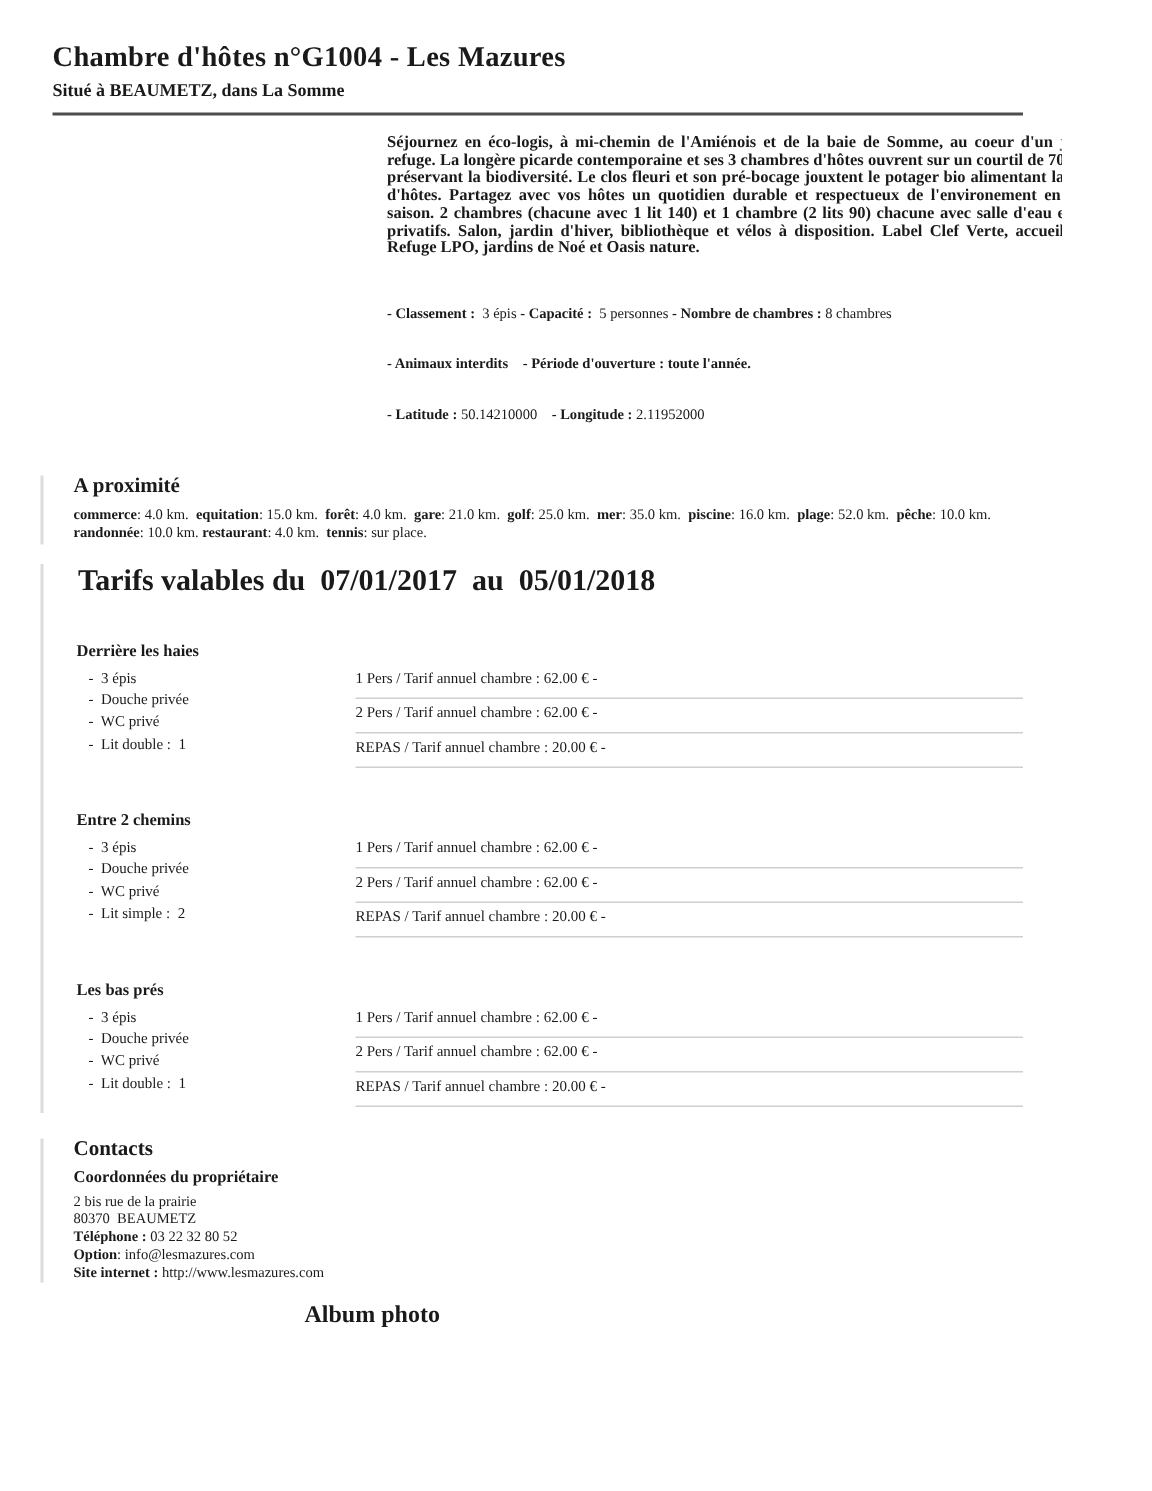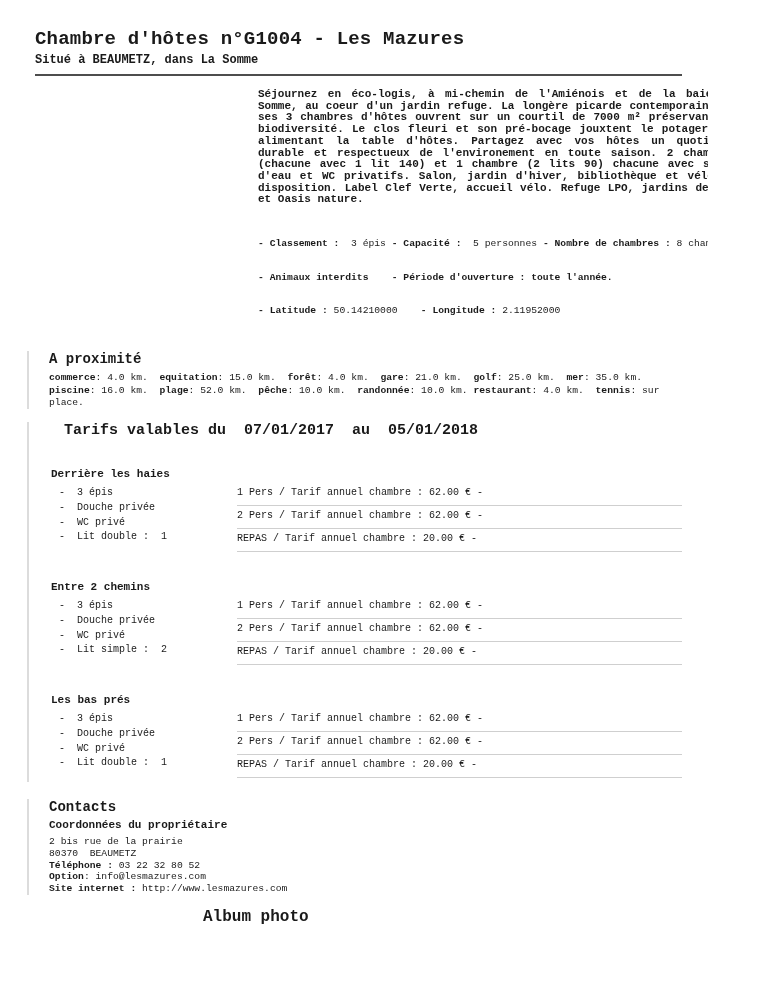--- a/index.html
+++ b/index.html
@@ -3,21 +3,21 @@
 <meta charset="utf-8">
 <style>
   * { box-sizing: border-box; }
   html, body { margin: 0; padding: 0; background: #fff; }
   .page {
     position: relative;
     width: 708px;
     height: 994px;
     background: #ffffff;
     color: #1a1a1a;
-    font-family: Liberation Mono, monospace;
+    font-family: Liberation Serif, serif;
     overflow: hidden;
   }
   .inner { padding: 28px 26px 0 26px; }
 
   
   .title { font-size: 19px; font-weight: bold; margin: 0 0 3px 9px; letter-spacing: 0.2px; }
   .subtitle { font-size: 12px; font-weight: bold; margin: 0 0 0 9px; }
   .top-rule { border: none; border-top: 2px solid #4d4d4d; margin: 7px 0 0 9px; height: 0; }
 
   
@@ -41,21 +41,21 @@
   .sec-proximite { margin-top: 12px; }
   .sec-equipements { margin-top: 13px; }
   .sec-tarifs { margin-top: 13px; padding-bottom: 4px; }
   .sec-contacts { margin-top: 17px; }
 
   .prox-text { font-size: 9.7px; line-height: 12.2px; white-space: pre-wrap; }
   .prox-text b { font-weight: bold; }
   .equip-line { font-size: 9.7px; line-height: 12px; }
 
   
-  .tarifs-title { font-size: 15px; font-weight: bold; margin: 12px; padding-left: 3px; white-space: pre-wrap; }
+  .tarifs-title { font-size: 20px; font-weight: bold; margin: 0; padding-left: 3px; white-space: pre-wrap; }
   .room { margin-top: 29px; }
   .room-name { font-size: 11px; font-weight: bold; margin: 0 0 3px 2px; white-space: pre-wrap; }
   .room-body { display: flex; align-items: flex-start; }
   .amenities { width: 188px; flex: none; padding: 3px 0 0 10px; }
   .amenity {
     font-size: 10px;
     line-height: 14.8px;
     white-space: pre-wrap;
   }
   .amenity::before { content: "-  "; }

